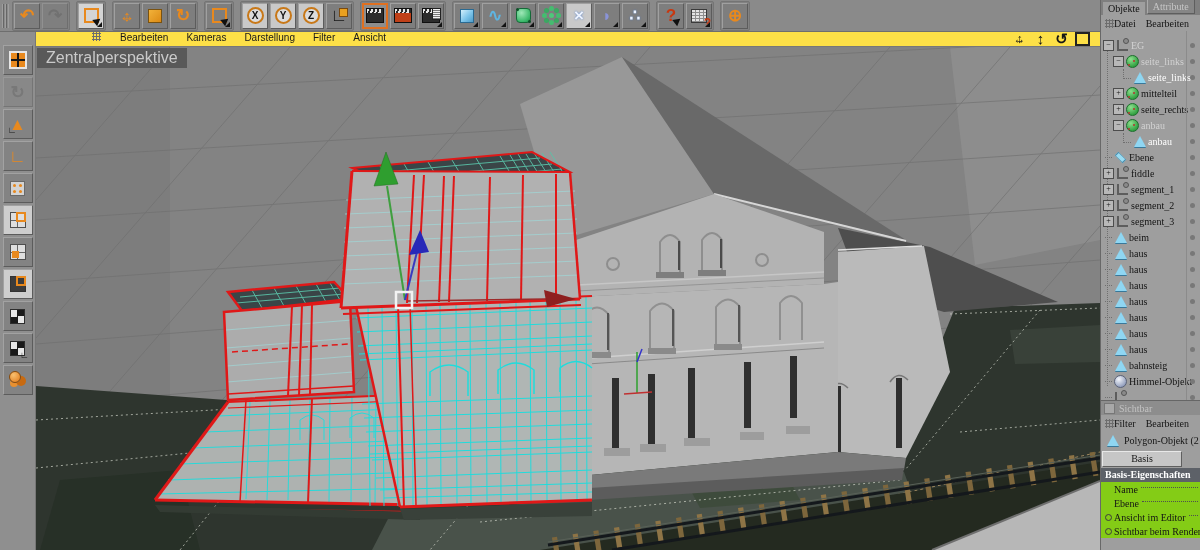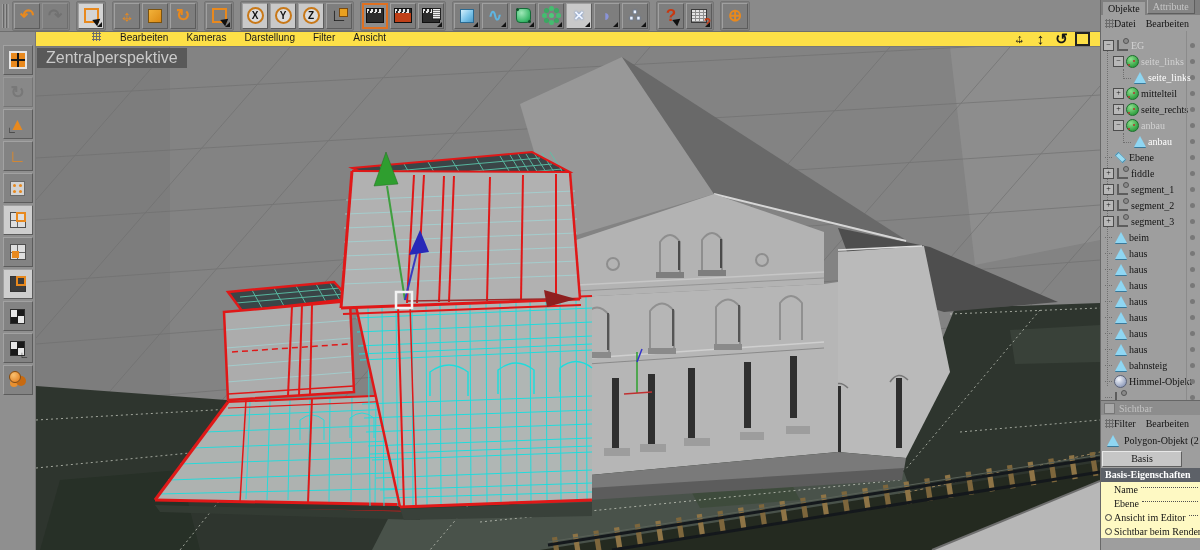--- a/index.html
+++ b/index.html
@@ -131,21 +131,21 @@
   .vis-dot{width:5px;height:5px;border-radius:50%;background:#787878;position:absolute;right:5px;top:6px;}
   
   .am-title{height:14px;background:#8d8d8d;border-top:1px solid #666;color:#c3c3c3;display:flex;
       align-items:center;gap:4px;padding-left:3px;}
   .am-sq{width:9px;height:9px;background:#a8a8a8;border:1px solid #777;flex:none}
   .am-obj{height:19px;display:flex;align-items:center;gap:3px;padding-left:3px;white-space:nowrap;overflow:hidden;background:#9e9e9e;}
   .am-basis-row{height:17px;padding:1px 0 0 1px;background:#9e9e9e;}
   .am-basis{width:78px;height:14px;background:#c6c6c6;border:1px solid;border-color:#e8e8e8 #5f5f5f #5f5f5f #e8e8e8;
       text-align:center;font-size:10px;line-height:14px;}
   .am-section{height:14px;background:#5d6168;color:#fff;font-weight:bold;padding-left:4px;line-height:14px;white-space:nowrap;}
-  .prop-row{height:14px;display:flex;align-items:center;padding:0 1px 0 4px;background:#fef9c3;}
+  .prop-row{height:14px;display:flex;align-items:center;padding:0 1px 0 4px;background:#84cc16;}
   .prop-row .pl{white-space:nowrap}
   .keydot{width:5px;height:5px;border-radius:50%;border:1px solid #3d3d3d;flex:none;margin-right:2px;}
   .nokey{width:9px;flex:none}
   .leader{flex:1;border-bottom:1px dotted #4f4f4f;margin:0 1px 3px 3px;min-width:4px;}
 </style>
 </head>
 <body>
 
 <div id="app">
 

